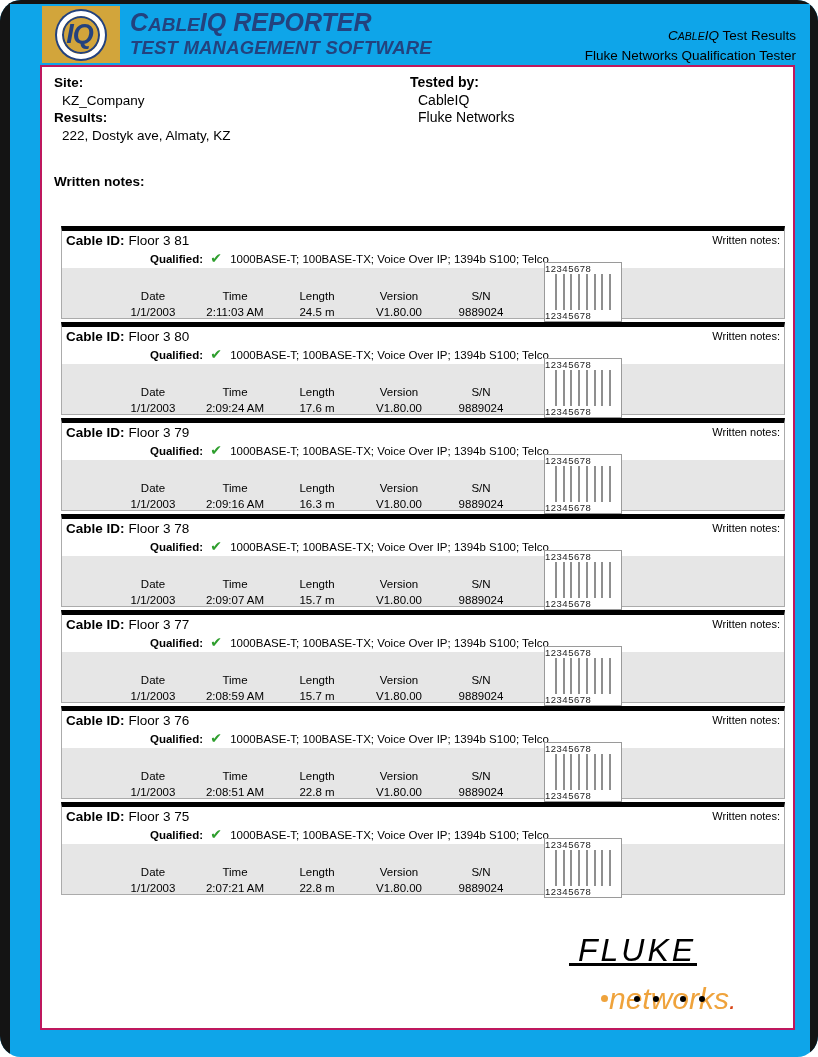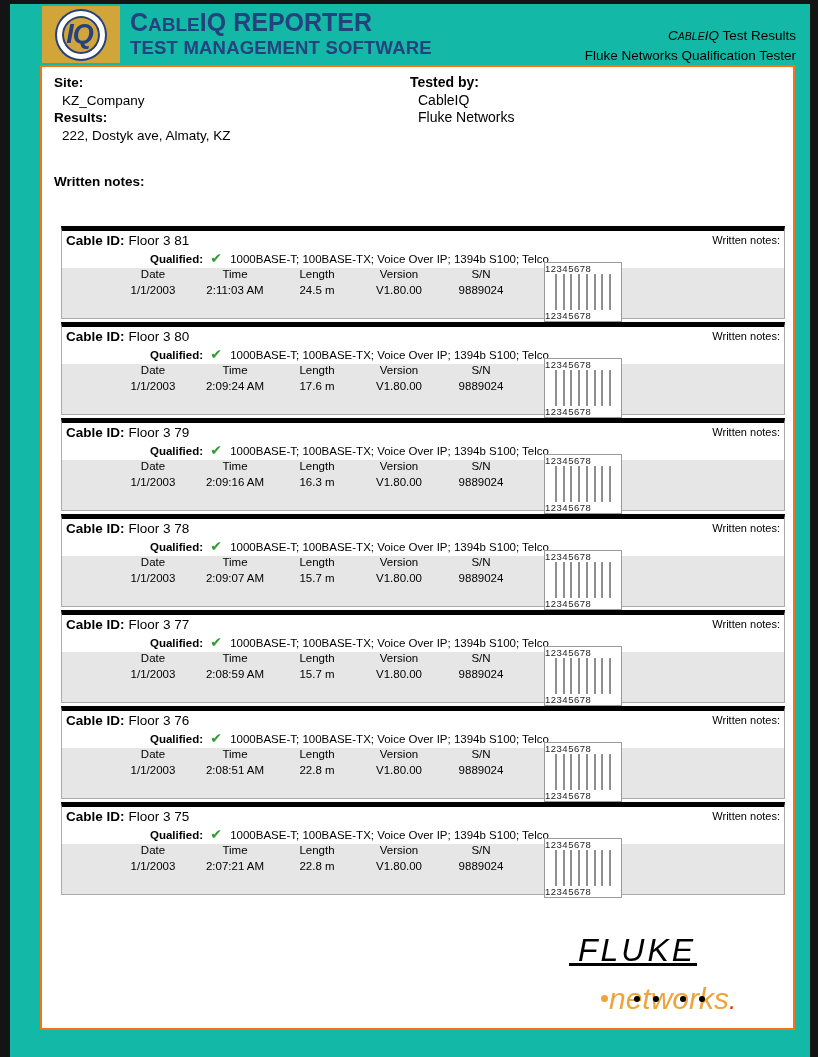--- a/index.html
+++ b/index.html
@@ -1,58 +1,58 @@
 <!DOCTYPE html>
 <html style="--navy: #23427E; --gold: #D2A53B; --check_green: #2E9E2D; --networks_orange: #EFA33C; --band_gray: #E6E6E6;"><head>
 <meta charset="utf-8">
 <style>
   * { margin:0; padding:0; box-sizing:border-box; }
   html,body { background:#fff; }
   body { font-family:"Liberation Sans","DejaVu Sans",sans-serif; color:#000; }
-  .page { position:relative; width:818px; height:1057px; background:#14b8a6; overflow:hidden; }
+  .page { position:relative; width:818px; height:1057px; background:#0ea5e9; overflow:hidden;border-radius:21px; }
 
   
   .bar-left  { position:absolute; left:0; top:0; width:10px; height:1057px; background:#141414; }
   .bar-right { position:absolute; right:0; top:0; width:8px; height:1057px; background:#141414; }
   .bar-top   { position:absolute; left:0; top:0; width:818px; height:4px; background:#141414; }
 
   
   .logo-box { position:absolute; left:42px; top:6px; width:78px; height:57px; background:var(--gold); display:flex; align-items:center; justify-content:center; }
   .logo-circle { width:48px; height:48px; border-radius:50%; background:var(--gold); border:5px solid #fff; box-shadow:0 0 0 2px var(--navy), inset 0 0 0 2px var(--navy); display:flex; align-items:center; justify-content:center; }
   .logo-circle span { font-size:27px; font-weight:bold; font-style:italic; color:var(--navy); letter-spacing:-1px; padding-right:3px; }
-  .title-block { position:absolute; left:130px; top:9px; color:var(--navy); white-space:nowrap; }
+  .title-block { position:absolute; left:130px; top:9px; color:var(--navy); font-style:italic; white-space:nowrap; }
   .title1 { font-weight:bold; font-size:25px; line-height:26px; letter-spacing:0px; }
   .title1 .sc { font-size:19px; }
   .title2 { font-weight:bold; font-size:18.5px; line-height:20px; letter-spacing:0.2px;text-align:center; }
   .hdr-right { position:absolute; right:22px; top:26px; text-align:right; font-size:13.5px; line-height:19px; white-space:nowrap; }
   .hdr-right .it { font-style:italic; }
   .hdr-right .sc { font-style:italic; font-size:10.5px; }
 
   
-  .content-box { position:absolute; left:40px; top:65px; width:755px; height:965px; border:2px solid #f97316; background:#fff; }
+  .content-box { position:absolute; left:40px; top:65px; width:755px; height:965px; border:2px solid #be185d; background:#fff; }
 
   .info-col-left  { position:absolute; left:12px;  top:7px;  font-size:13.5px; line-height:17.5px; }
   .info-col-right { position:absolute; left:368px; top:7px;  font-size:14px; line-height:17.5px; }
   .lbl { font-weight:bold; }
   .val { padding-left:8px; }
   .written-notes-main { position:absolute; left:12px; top:107px; font-size:13.5px; font-weight:bold; }
 
   
   .records { position:absolute; left:12px; top:159px; width:731px;padding-left:7px; }
   .record { position:relative; height:93px; margin-bottom:3px; border:1px solid #ababab; border-top:5px solid #000; background:#fff; }
   .rec-row1 { display:flex; align-items:flex-start; height:19px; padding:2px 4px 0 4px; font-size:13.5px; }
   .cid-label { font-weight:bold; }
   .cid-value { margin-left:4px; }
   .rec-notes { margin-left:auto; font-size:11px; padding-top:1px; }
   .rec-row2 { height:18px; padding-left:88px; font-size:11.5px; white-space:nowrap; }
   .q-label { font-weight:bold; }
   .check { color:var(--check_green); font-weight:bold; font-size:14px; margin:0 5px 0 4px; }
   .rec-band { position:absolute; left:0; right:0; bottom:0; height:50px; background:var(--band_gray); display:flex; padding-left:50px; }
   .cell { width:82px; text-align:center; font-size:11.5px; }
-  .cell-h { margin-top:0; }
+  .cell-h { margin-top:22px; }
   .cell-v { margin-top:4px; }
 
   .wiremap { position:absolute; left:482px; top:31px; width:78px; height:60px; background:#fff; border:1px solid #9a9a9a; z-index:2; text-align:left; }
   .wm-pins { font-size:9.5px; letter-spacing:0.5px; line-height:11px; color:#222; }
   .wm-lines { display:flex; justify-content:space-between; width:56px; height:36px; margin:0 auto; }
   .wm-lines i { display:block; width:2px; height:36px; background:#8f8f8f; }
 
   
   .page-num { position:absolute; left:0; right:0; bottom:12px; text-align:center; font-size:12.5px; }
   .fluke-logo { position:absolute; right:12px; bottom:24px; width:212px; height:72px; }

